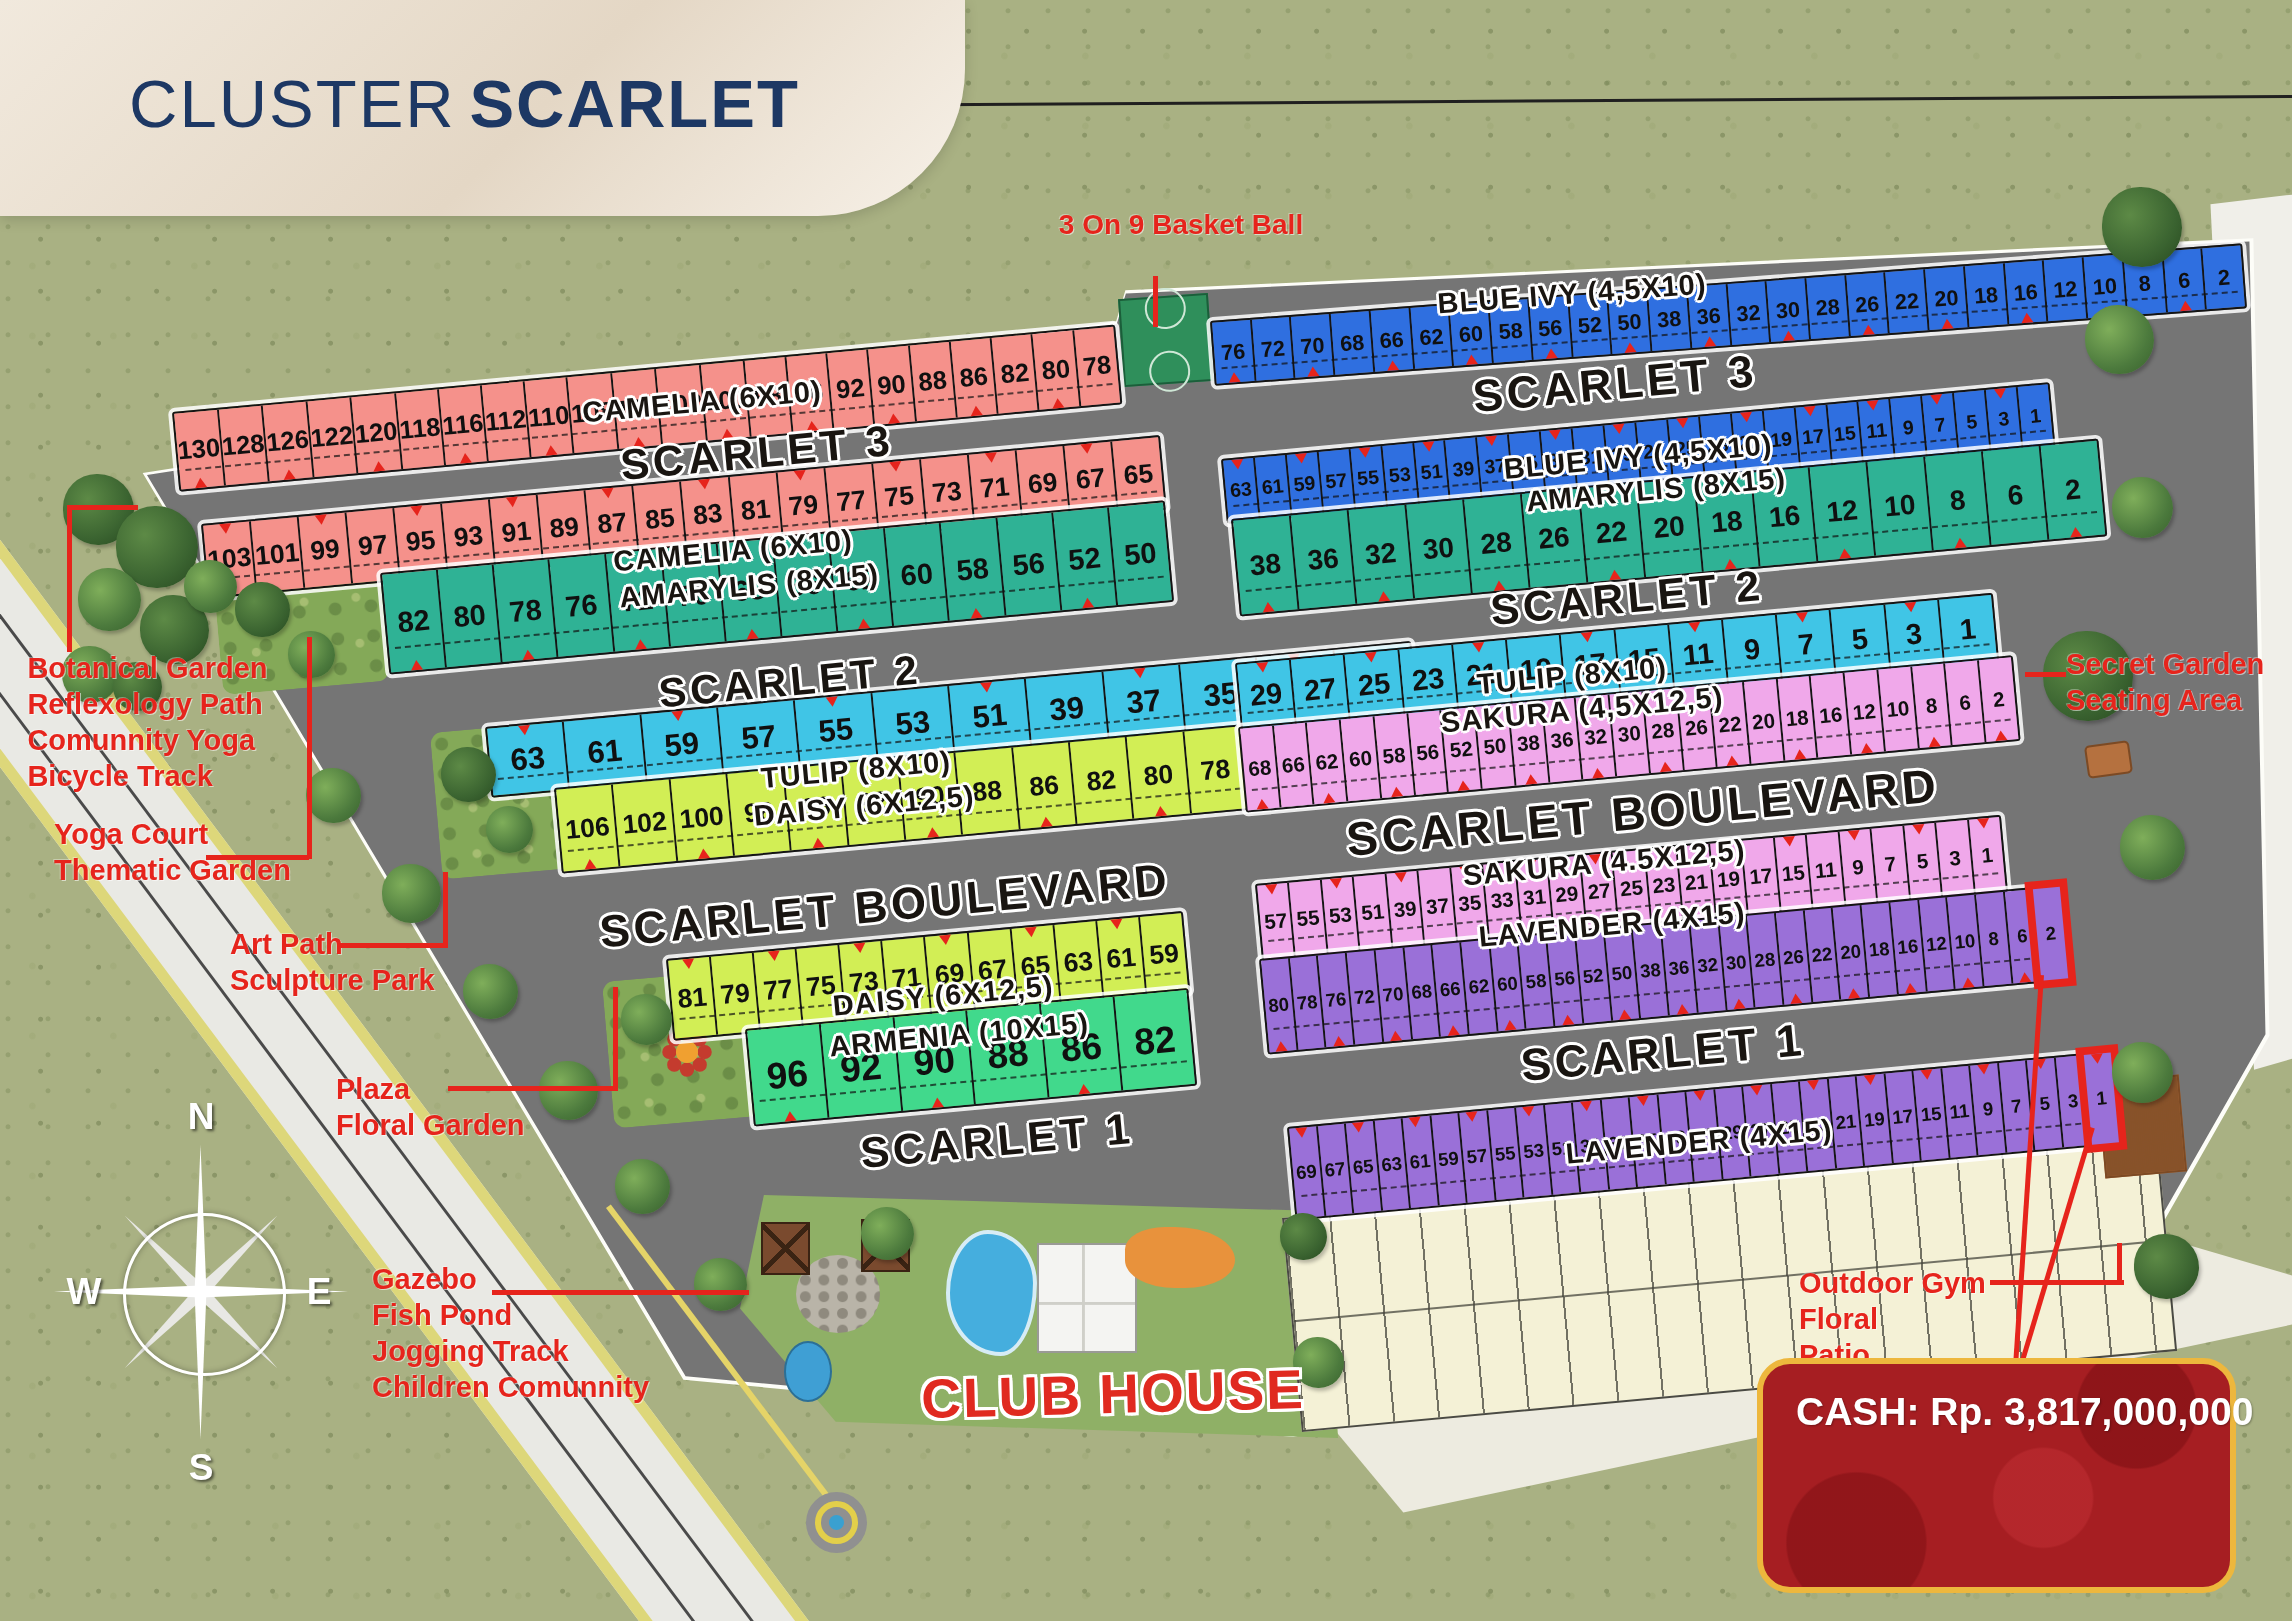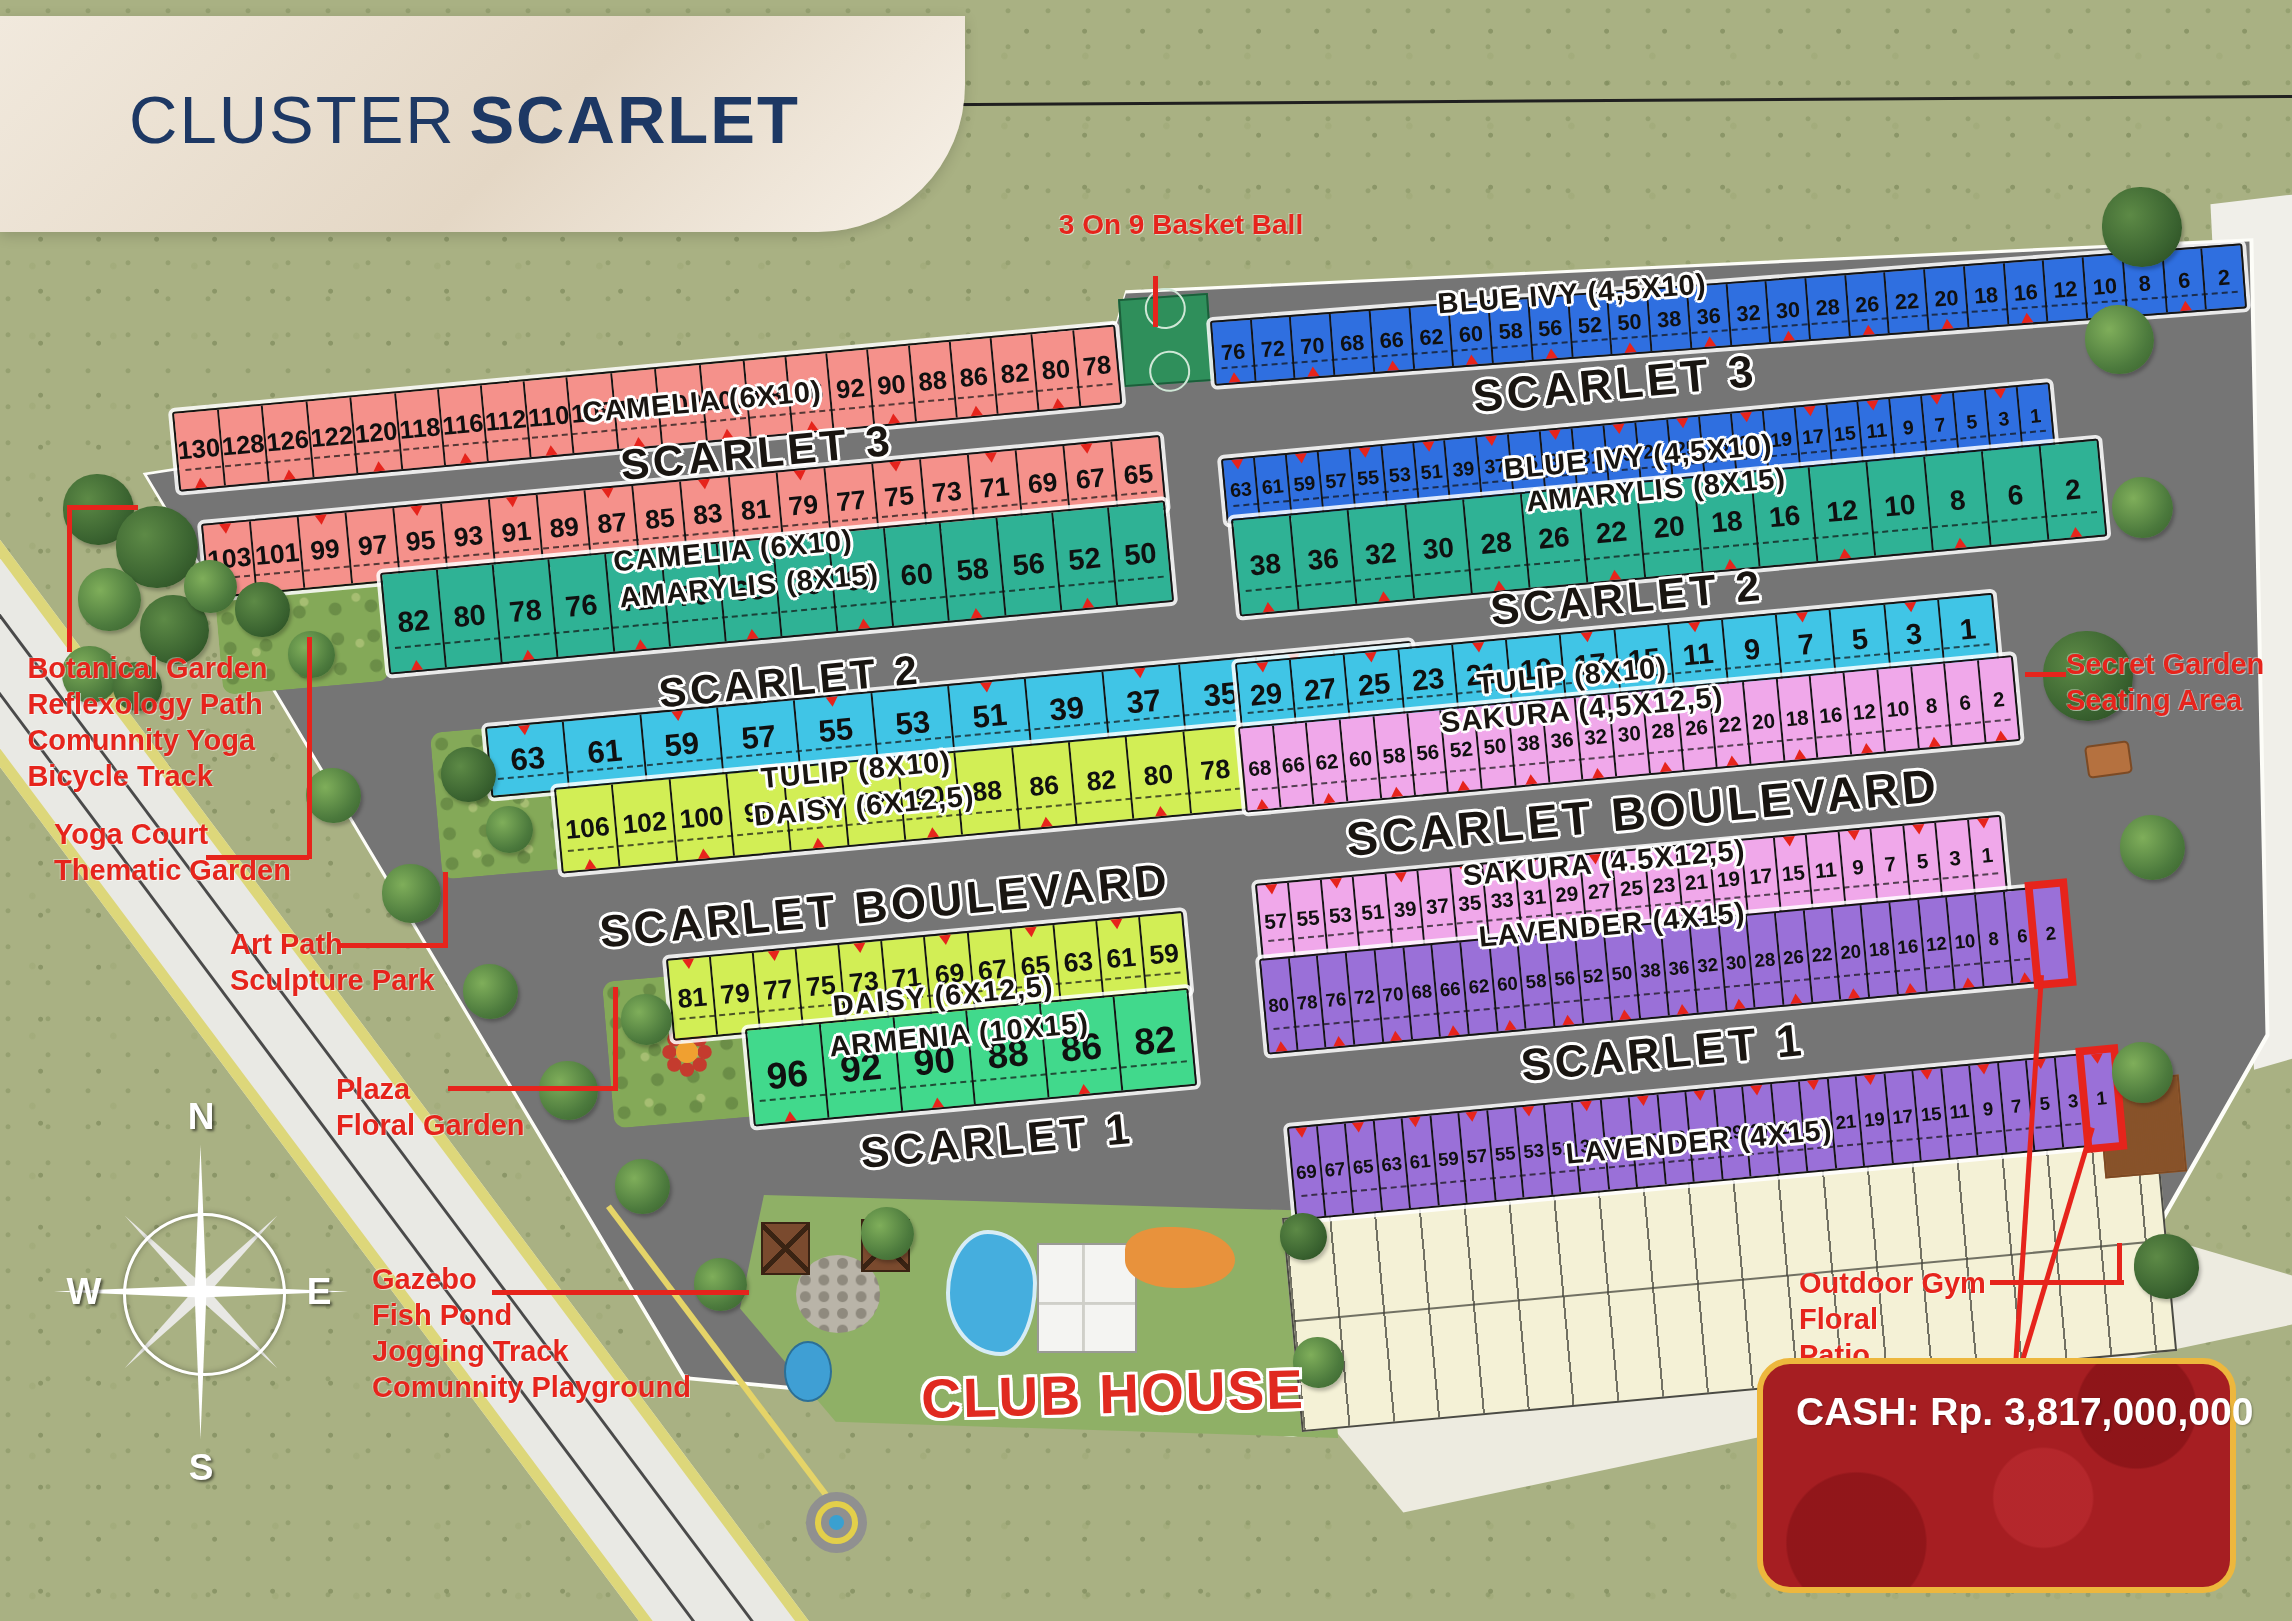--- a/index.html
+++ b/index.html
@@ -6,21 +6,21 @@
   .canvas{position:relative;width:2293px;height:1621px;overflow:hidden;
     font-family:"Liberation Sans",sans-serif;
     background-color:#a9b183;
     background-image:
       radial-gradient(circle at 20% 30%, rgba(125,140,90,.45) 0 2px, transparent 2.9px),
       radial-gradient(circle at 70% 60%, rgba(90,105,60,.38) 0 2px, transparent 2.9px),
       radial-gradient(circle at 40% 80%, rgba(158,168,118,.5) 0 2.9px, transparent 3.9px);
     background-size:40px 36px,58px 52px,81px 70px;}
 
   
-  .header{position:absolute;left:0;top:16px;width:965px;height:216px;z-index:9;
+  .header{position:absolute;left:0;top:0;width:965px;height:216px;z-index:9;
     background:linear-gradient(135deg,#f1e9dd 0%,#e4d7c5 55%,#f7f1e8 100%);
     border-radius:0 0 147px 0;box-shadow:0 3.9px 13.7px rgba(0,0,0,.15);}
   .title{position:absolute;left:129px;top:65px;font-size:67px;letter-spacing:2px;color:#1d3864;}
   .title .reg{font-weight:400;}
   .title .bold{font-weight:800;margin-left:13.7px;}
 
   
   .topline{position:absolute;left:627px;top:100px;width:1666px;height:2.9px;background:#202020;
     transform:rotate(-0.35deg);z-index:1;}
   .white-road-right{position:absolute;inset:0;background:transparent;z-index:1;}
@@ -1197,21 +1197,21 @@
       <div class="ann-line">Sculpture Park</div>
     </div>
   <div class="red-label" id="ann-plaza">
       <div class="ann-line">Plaza</div>
       <div class="ann-line">Floral Garden</div>
     </div>
   <div class="red-label" id="ann-gazebo">
       <div class="ann-line">Gazebo</div>
       <div class="ann-line">Fish Pond</div>
       <div class="ann-line">Jogging Track</div>
-      <div class="ann-line">Comunnity Playground</div>
+      <div class="ann-line">Children Comunnity</div>
     </div>
   <div class="red-label" id="ann-secret">
       <div class="ann-line">Secret Garden</div>
       <div class="ann-line">Seating Area</div>
     </div>
   <div class="red-label" id="ann-outdoor">
       <div class="ann-line">Outdoor Gym</div>
       <div class="ann-line">Floral</div>
       <div class="ann-line">Patio</div>
     </div>

